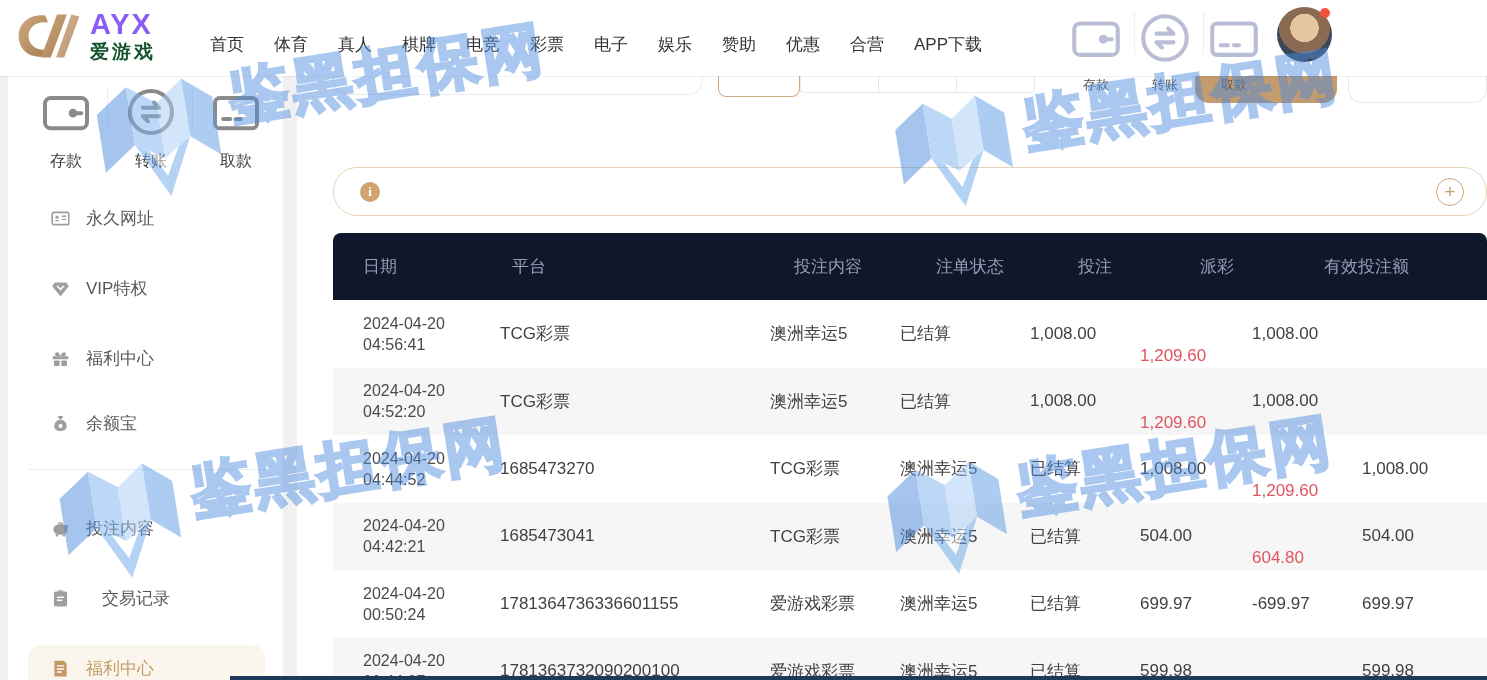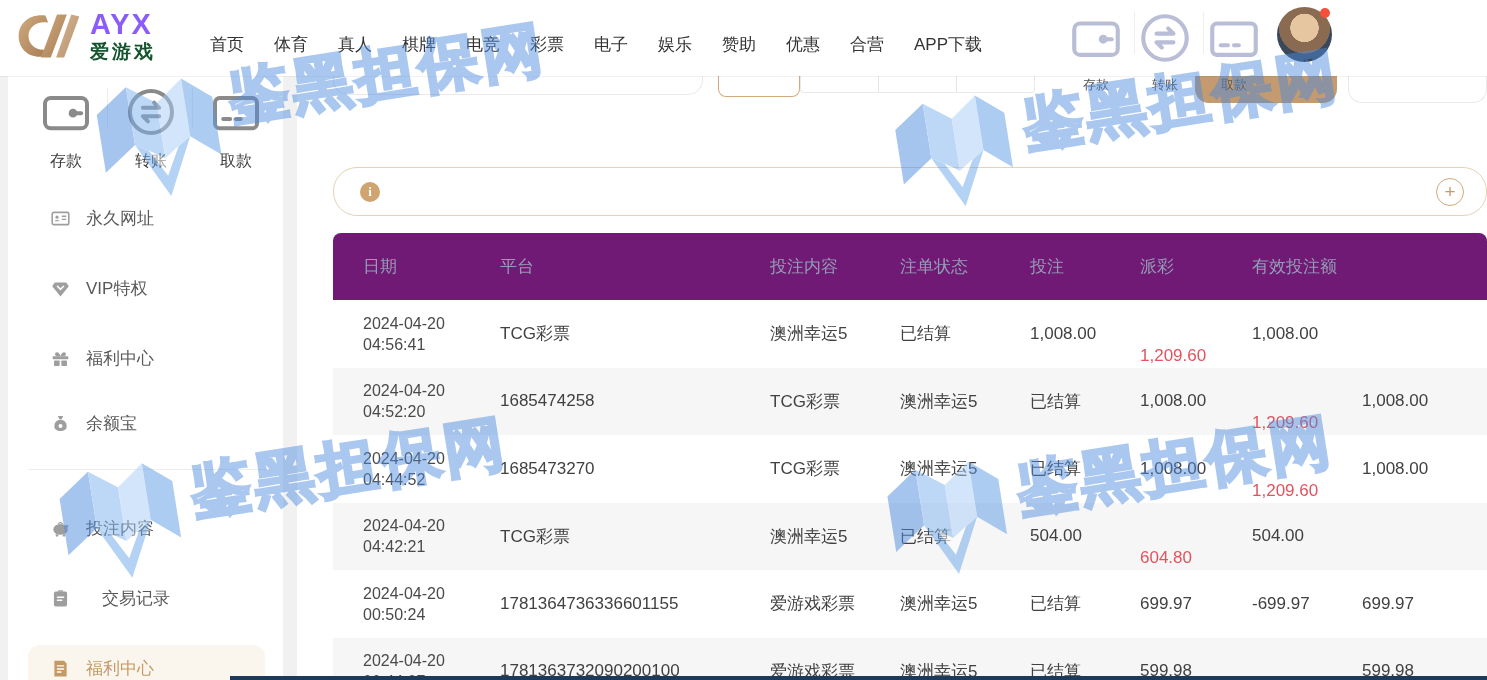--- a/index.html
+++ b/index.html
@@ -76,21 +76,21 @@
              border:1px solid #e6d2b6; border-radius:24px; display:flex; align-items:center; z-index:8; }
   .info-ic { width:20px; height:20px; border-radius:50%; background:#cfa470; color:#fff; font-size:13px; font-weight:700;
              font-family:"Liberation Serif",serif; display:flex; align-items:center; justify-content:center; margin:0 12px 0 26px; }
   .info-text { font-size:16px; color:#555; }
   .plus-btn { position:absolute; right:22px; top:10px; width:28px; height:28px; border:1px solid #cfa879; border-radius:50%;
               color:#c49b6e; font-size:19px; font-weight:300; line-height:26px; text-align:center; cursor:pointer; background:#fff; }
 
   .table { position:absolute; left:333px; top:233px; width:1154px; z-index:7; }
   .trow { display:grid; grid-template-columns:137px 270px 130px 130px 110px 112px 110px 1fr;
           align-items:center; padding-left:30px; }
-  .thead { height:67px; background:#701a75; border-radius:8px 8px 0 0; }
+  .thead { height:67px; background:#0f172a; border-radius:8px 8px 0 0;gap:12px; }
   .thead .cell { font-size:17px; color:#959db6; }
   .tbody .trow { height:67.5px; background:#fff; }
   .tbody .trow:nth-child(even) { background:#f6f6f6; }
   .cell { font-size:17px; color:#414141; white-space:nowrap; }
   .cell.date { font-size:16px; color:#4a4a4a; line-height:21px; display:flex; flex-direction:column; }
   .cell.red { color:#e0545f;margin-top:44px; }
 
   
   .wm { position:absolute; display:flex; align-items:flex-start; gap:14px; opacity:.5; z-index:60;
         pointer-events:none; transform:rotate(-9deg); transform-origin:left top; }
@@ -152,21 +152,20 @@
         <span class="cell">1,008.00</span>
         <span class="cell red">1,209.60</span>
         <span class="cell">1,008.00</span>
       </div>
 
       <div class="trow">
         <span class="cell date">
             <span>2024-04-20</span>
             <span>04:52:20</span>
           </span>
-        <span class="cell">1685474258</span>
         <span class="cell">TCG彩票</span>
         <span class="cell">澳洲幸运5</span>
         <span class="cell">已结算</span>
         <span class="cell">1,008.00</span>
         <span class="cell red">1,209.60</span>
         <span class="cell">1,008.00</span>
       </div>
 
       <div class="trow">
         <span class="cell date">
@@ -180,20 +179,21 @@
         <span class="cell">1,008.00</span>
         <span class="cell red">1,209.60</span>
         <span class="cell">1,008.00</span>
       </div>
 
       <div class="trow">
         <span class="cell date">
             <span>2024-04-20</span>
             <span>04:42:21</span>
           </span>
+        <span class="cell">1685473041</span>
         <span class="cell">TCG彩票</span>
         <span class="cell">澳洲幸运5</span>
         <span class="cell">已结算</span>
         <span class="cell">504.00</span>
         <span class="cell red">604.80</span>
         <span class="cell">504.00</span>
       </div>
 
       <div class="trow">
         <span class="cell date">

